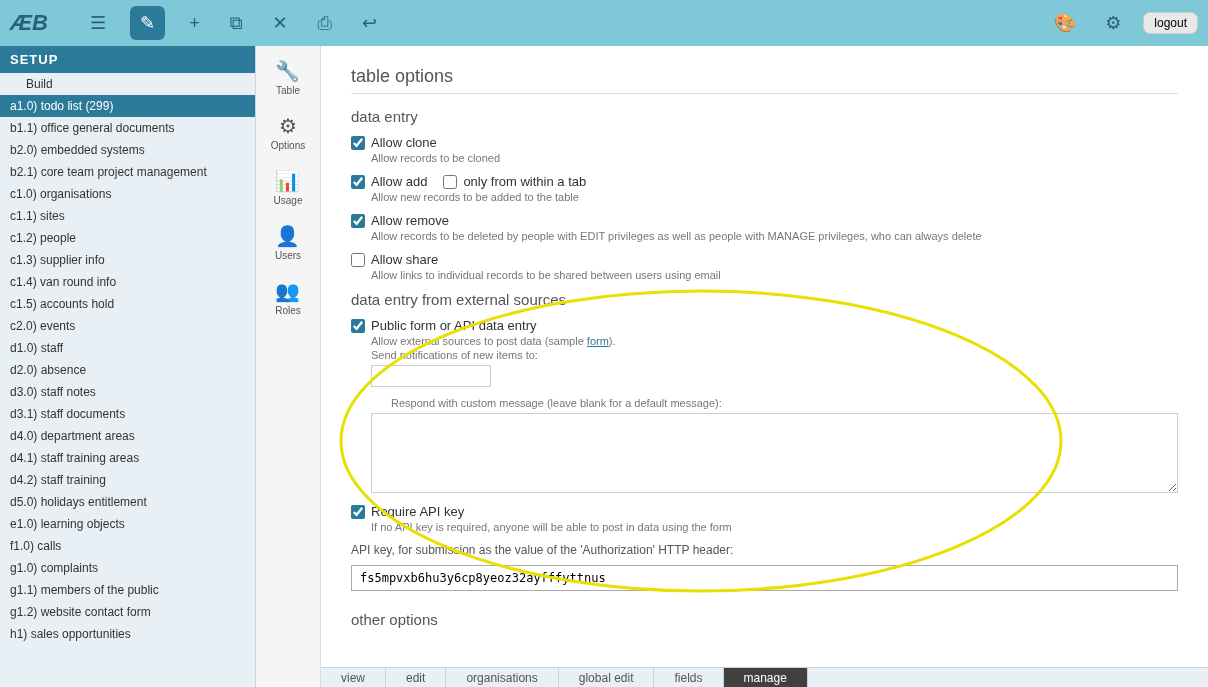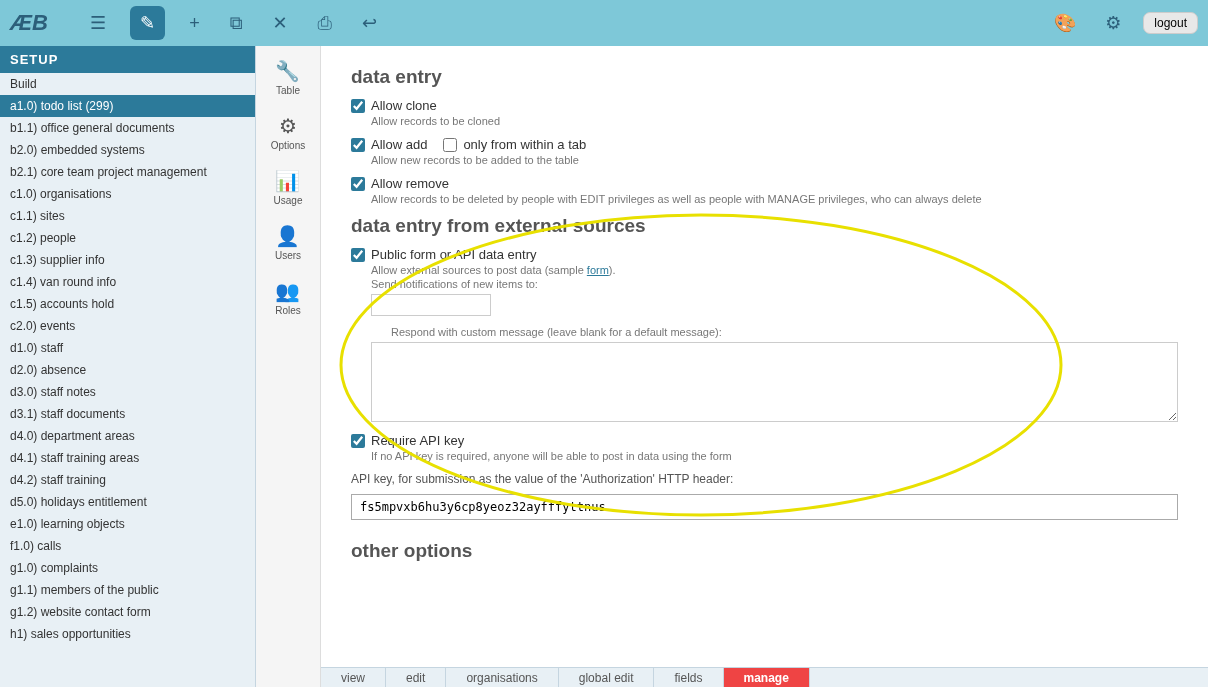--- a/index.html
+++ b/index.html
@@ -68,21 +68,21 @@
     }
     .sidebar-setup {
       background: #2c7a9a;
       color: white;
       font-weight: bold;
       font-size: 13px;
       padding: 6px 10px;
       letter-spacing: 1px;
     }
     .sidebar-build {
-      padding: 4px 10px;
+      padding: 4px 26px;
       color: #333;
       font-size: 12px;
     }
     .sidebar-item {
       padding: 4px 10px;
       font-size: 12px;
       color: #333;
       cursor: pointer;
     }
     .sidebar-item.active {
@@ -127,24 +127,24 @@
     }
     .section-title {
       font-size: 18px;
       color: #555;
       font-weight: normal;
       border-bottom: 1px solid #ddd;
       padding-bottom: 6px;
       margin-bottom: 14px;
     }
     .sub-section-title {
-      font-size: 19px;
+      font-size: 15px;
       color: #555;
       margin-bottom: 10px;
-      font-weight: bold;
+      font-weight: normal;
     }
     .option-row {
       margin-bottom: 10px;
     }
     .option-row label {
       display: flex;
       align-items: center;
       gap: 6px;
       font-size: 13px;
       color: #333;
@@ -202,23 +202,23 @@
     .bottom-tab {
       padding: 6px 20px;
       font-size: 12px;
       color: #555;
       cursor: pointer;
       border-right: 1px solid #c5d5e0;
       display: flex;
       align-items: center;
     }
     .bottom-tab.active {
-      background: #ef4444;
+      background: #404040;
       color: white;
-      font-weight: bold;
+      font-weight: normal;
     }
   </style>
 </head>
 <body>
 
 <div class="toolbar">
   <span class="toolbar-logo">ÆB</span>
   <button class="toolbar-btn" title="Menu">☰</button>
   <button class="toolbar-btn active" title="Edit">✎</button>
   <button class="toolbar-btn" title="Add">+</button>
@@ -288,20 +288,21 @@
     </button>
     <button class="icon-panel-btn">
       <span class="icon-sym">👥</span>
       <span>Roles</span>
     </button>
   </div>
 
   <div style="flex:1; display:flex; flex-direction:column; overflow:hidden;">
     <div class="content-area">
 
+      <h2 class="section-title">table options</h2>
 
       <h3 class="sub-section-title">data entry</h3>
 
       <div class="option-row">
         <label>
           <input type="checkbox" checked="" style="">
           <span>Allow clone</span>
         </label>
         <div class="desc">Allow records to be cloned</div>
       </div>
@@ -317,20 +318,27 @@
       </div>
 
       <div class="option-row">
         <label>
           <input type="checkbox" checked="" style="">
           <span>Allow remove</span>
         </label>
         <div class="desc">Allow records to be deleted by people with EDIT privileges as well as people with MANAGE privileges, who can always delete</div>
       </div>
 
+      <div class="option-row">
+        <label>
+          <input type="checkbox" style="">
+          <span>Allow share</span>
+        </label>
+        <div class="desc">Allow links to individual records to be shared between users using email</div>
+      </div>
 
       <div style="position:relative; margin: 10px 0;">
 
         <svg style="position:absolute; top:-10px; left:-20px; width:760px; height:320px; pointer-events:none; z-index:10;">
           <ellipse cx="370" cy="160" rx="360" ry="150" fill="none" stroke="#e8e000" stroke-width="3"></ellipse>
         </svg>
 
         <h3 class="sub-section-title">data entry from external sources</h3>
 
         <div class="option-row">

